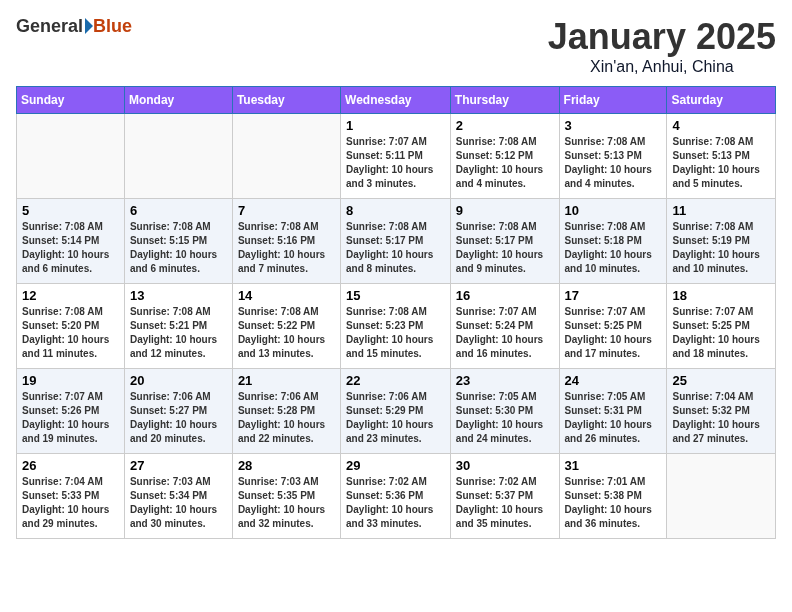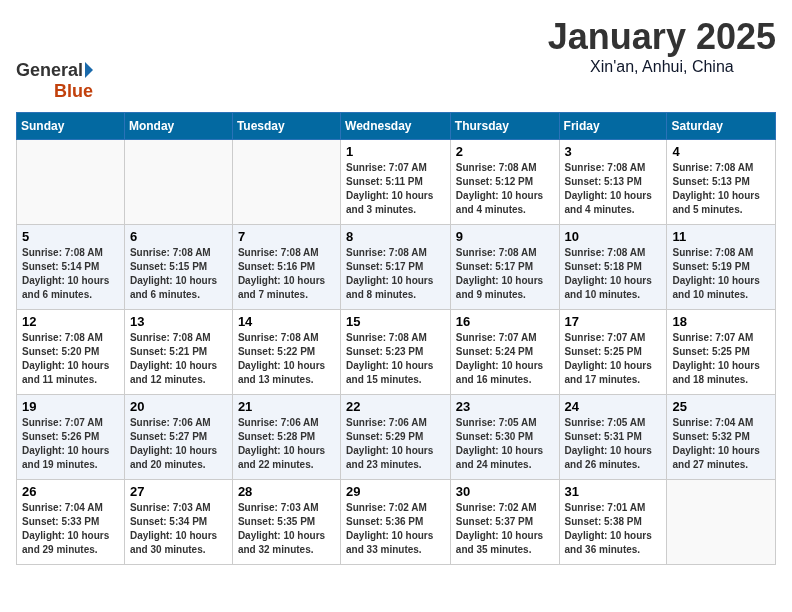--- a/index.html
+++ b/index.html
@@ -11,23 +11,22 @@
       padding: 16px;
     }
     .header {
       display: flex;
       justify-content: space-between;
       align-items: flex-start;
       margin-bottom: 10px;
     }
     .logo {
       display: flex;
-      flex-direction: column;
-      align-items: flex-end;
-      margin-top: 44px;
+      flex-direction: row;
+      align-items: flex-start;
     }
     .logo-top {
       display: flex;
       align-items: center;
     }
     .logo-general {
       font-size: 18px;
       font-weight: bold;
       color: #333;
     }
@@ -56,21 +55,21 @@
     .calendar-subtitle {
       font-size: 16px;
       color: #0f172a;
     }
     .calendar-table {
       width: 100%;
       border-collapse: collapse;
       border: 1px solid #ccc;
     }
     .calendar-table th {
-      background-color: #0369a1;
+      background-color: #8b5cf6;
       color: #fff;
       font-size: 12px;
       font-weight: bold;
       padding: 6px 4px;
       text-align: left;
       border: 1px solid #2a72b8;
     }
     .calendar-table td {
       vertical-align: top;
       border: 1px solid #ccc;

